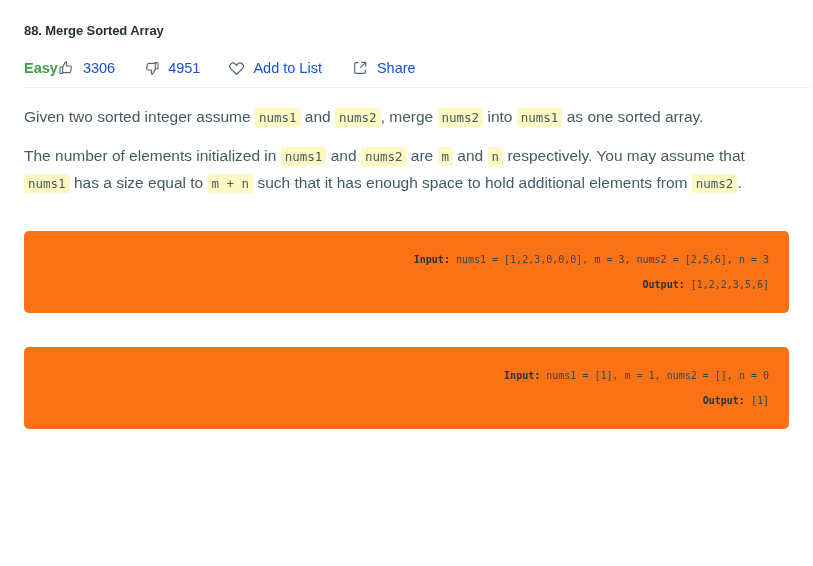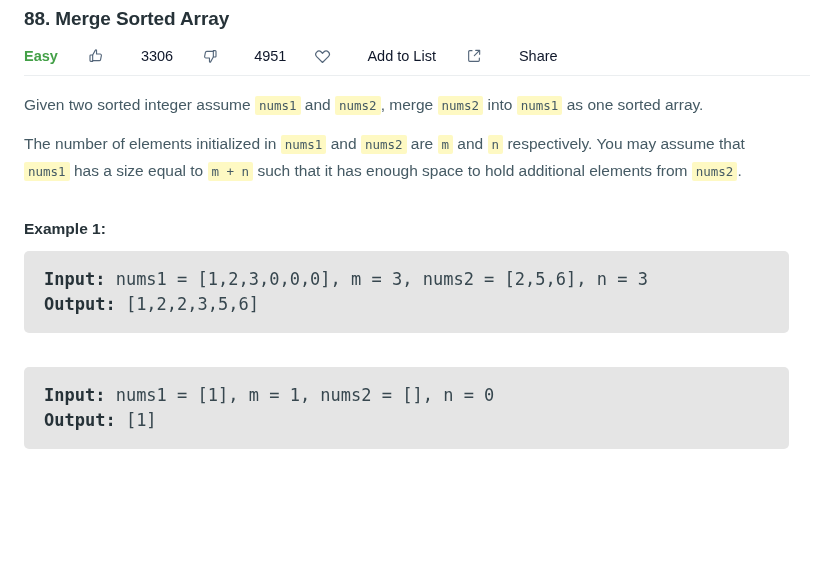--- a/index.html
+++ b/index.html
@@ -17,25 +17,25 @@
   .page {
     position: relative;
     width: 813px;
     height: 566px;
     box-sizing: border-box;
     padding: 0 24px;
   }
 
   
   .title {
-    font-size: 19px;
+    font-size: 13px;
     font-weight: bold;
     color: #263238;
     letter-spacing: -0.1px;
-    padding-top: 6px;
+    padding-top: 18px;
     margin: 0;
     line-height: 26px;
   }
 
   
   .actionbar {
     display: flex;
     align-items: center;
     height: 38px;
     margin-top: 5px;
@@ -44,33 +44,32 @@
     display: flex;
     align-items: center;
     font-size: 14.5px;
     color: #6c8193;
     white-space: nowrap;
   }
   .difficulty {
     font-size: 14.5px;
     font-weight: bold;
     color: #43a047;
-    margin-right: 30px;
   }
   .action .ico {
     display: inline-flex;
     align-items: center;
     justify-content: center;
     width: 17px;
     height: 17px;
     margin-right: 8px;
     color: #54667a;
   }
   .action .ico svg { display: block; }
-  .action .lbl { color: #0f172a; margin-left: 28px; }
+  .action .lbl { color: #1d4ed8; }
   .gap-likes { margin-right: 28px; }
   .gap-dislikes { margin-right: 28px; }
   .gap-addlist { margin-right: 30px; }
 
   .divider {
     height: 1px;
     background: #ebeef0;
     width: 786px;
     margin-left: 0px;
   }
@@ -97,30 +96,31 @@
   
   h3.example-title {
     font-size: 15.5px;
     font-weight: bold;
     color: #263238;
     margin: 0 0 12px 0;
     line-height: 20px;
   }
   .example-block { margin-top: 34px; }
   pre.codeblock {
-    background: #e5e5e5;
+    background: #f97316;
     border-radius: 5px;
     margin: 0;
     padding: 16px 20px;
     font-family: "DejaVu Sans Mono", monospace;
-    font-size: 17px;
+    font-size: 10px;
     line-height: 25px;
     color: #37474f;
     white-space: pre;
     overflow: hidden;
+    text-align: right;
   }
   pre.codeblock b { font-weight: bold; color: #263238; }
   .code-line { display: block; }
 </style>
 </head>
 <body>
 
 <div class="page">
 
   <h1 class="title">88. Merge Sorted Array</h1>
@@ -173,21 +173,20 @@
 
   <div class="divider"></div>
 
   <div class="content">
 
     <p class="para"><span>Given two sorted integer assume </span><code class="inline">nums1</code><span> and </span><code class="inline">nums2</code><span>, merge </span><code class="inline">nums2</code><span> into </span><code class="inline">nums1</code><span> as one sorted array.</span></p>
 
     <p class="para"><span>The number of elements initialized in </span><code class="inline">nums1</code><span> and </span><code class="inline">nums2</code><span> are </span><code class="inline">m</code><span> and </span><code class="inline">n</code><span> respectively. You may assume that </span><code class="inline">nums1</code><span> has a size equal to </span><code class="inline">m + n</code><span> such that it has enough space to hold additional elements from </span><code class="inline">nums2</code><span>.</span></p>
 
     <div class="example-block">
-      <h3 class="example-title">Example 1:</h3>
       <pre class="codeblock"><span class="code-line"><b>Input:</b><span> nums1 = [1,2,3,0,0,0], m = 3, nums2 = [2,5,6], n = 3</span></span><span class="code-line"><b>Output:</b><span> [1,2,2,3,5,6]</span></span></pre>
     </div>
 
     <div class="example-block">
       <pre class="codeblock"><span class="code-line"><b>Input:</b><span> nums1 = [1], m = 1, nums2 = [], n = 0</span></span><span class="code-line"><b>Output:</b><span> [1]</span></span></pre>
     </div>
 
   </div>
 
 </div>

